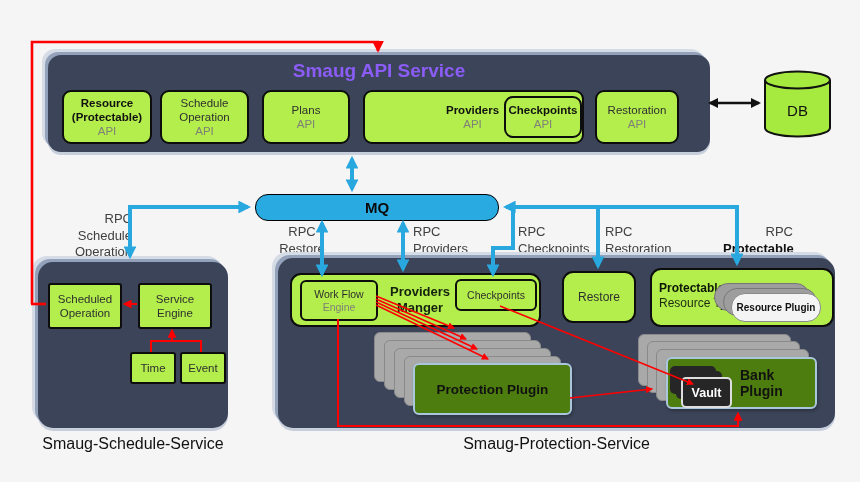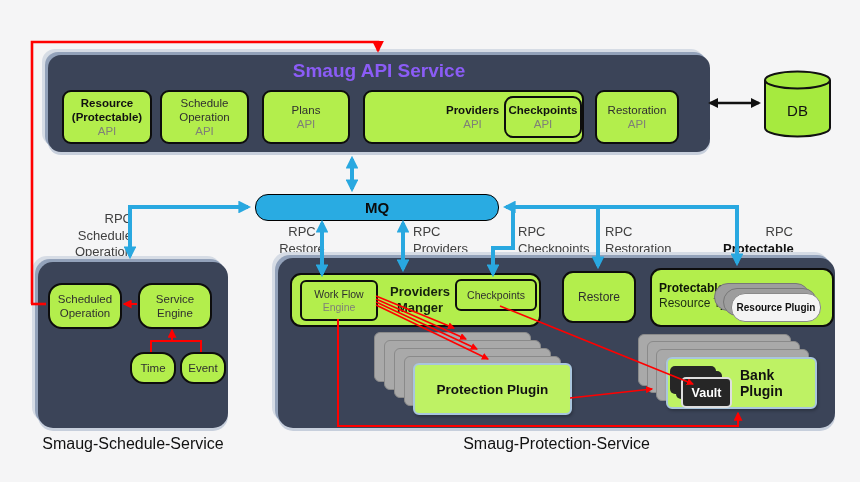--- a/index.html
+++ b/index.html
@@ -6,29 +6,29 @@
   .canvas{position:relative;width:860px;height:482px;background:#f5f5f6;
           font-family:"Liberation Sans",sans-serif;overflow:hidden;}
   .dark{position:absolute;background:var(--dark,#3b4458);border-radius:13px;
         box-shadow:-3px -3px 0 #93a2ba,-6px -6px 0 #d6dce5,0 3px 0 #c7cfdc;}
   .api-title{position:absolute;color:#8b5cf6;font-weight:bold;font-size:19px;text-align:center;}
   .gbox{position:absolute;background:var(--green,#b3ee4c);border:2px solid #0d0d0d;border-radius:9px;
         display:flex;flex-direction:column;align-items:center;justify-content:center;
         text-align:center;font-size:11.5px;line-height:1.22;color:#2f2f2f;}
   .gbox .b{font-weight:bold;color:#111;}
   .gbox .sub{color:#7f8077;}
-  .sq{border-radius:14px;text-align:right;}
+  .sq{border-radius:3px;text-align:right;}
   .ptext{position:absolute;left:40px;top:0;width:135px;height:100%;display:flex;flex-direction:column;
          align-items:center;justify-content:center;line-height:1.22;}
   .caption{position:absolute;text-align:center;font-size:16px;color:#111;}
   .rpc{position:absolute;font-size:13px;line-height:1.28;color:#404040;}
   .rpc .bold{font-weight:bold;color:#111;}
   .card{position:absolute;border-radius:6px;}
   .card.gray{background:#a9a9a9;border:1px solid #8a8a8a;}
-  .card.front{background:#bef264;border:2px solid #a9c6dd;display:flex;align-items:center;
+  .card.front{background:#4d7c0f;border:2px solid #a9c6dd;display:flex;align-items:center;
               justify-content:center;font-weight:bold;font-size:13.5px;color:#111;
               box-shadow:1px 2px 3px rgba(0,0,0,.25);}
   .card.front.bank{justify-content:flex-start;padding-left:72px;box-sizing:border-box;font-size:14px;}
   .pill{position:absolute;border-radius:14px;}
   .pill.gray{background:#9d9d9d;border:1px solid #777;}
   .pill.front{background:#f4f4f4;border:1.5px solid #8a8a8a;display:flex;align-items:center;
               justify-content:center;font-size:10px;font-weight:600;color:#111;}
   .vaultbox{position:absolute;background:#262626;border-radius:5px;}
   .vaultbox.vfront{display:flex;align-items:center;justify-content:center;border:2px solid #dedede;
                    color:#fff;font-weight:bold;font-size:12.5px;}

